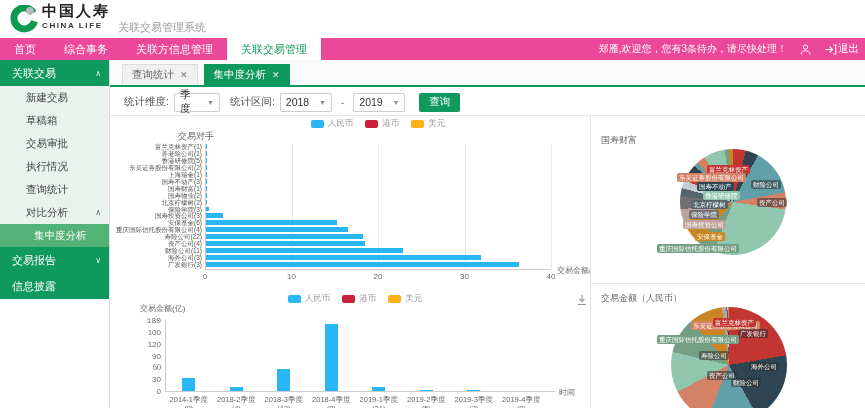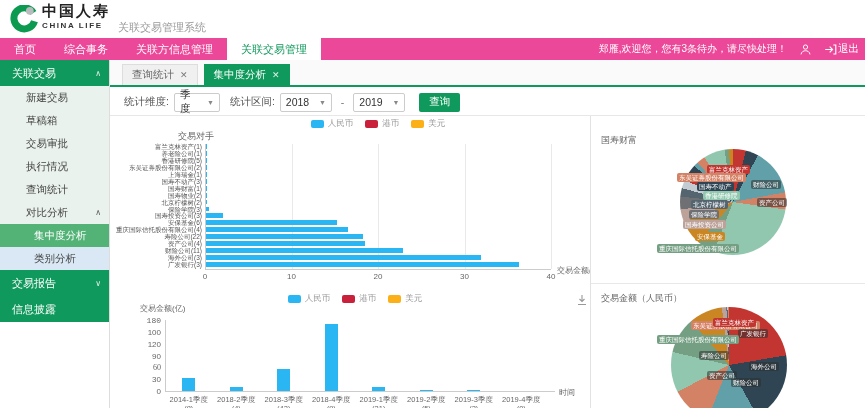--- a/index.html
+++ b/index.html
@@ -102,21 +102,20 @@
 
   <div class="sidebar">
       <div class="sb-group">关联交易<span class="caret">∧</span></div>
       <div class="sb-item">新建交易</div>
       <div class="sb-item">草稿箱</div>
       <div class="sb-item">交易审批</div>
       <div class="sb-item">执行情况</div>
       <div class="sb-item">查询统计</div>
       <div class="sb-item">对比分析<span class="caret">∧</span></div>
       <div class="sb-sub active">集中度分析</div>
-      <div class="sb-sub blue">类别分析</div>
       <div class="sb-group">交易报告<span class="caret">∨</span></div>
       <div class="sb-group">信息披露</div>
     </div>
 
   <div class="tabstrip">
       <div class="tab">
         <span>查询统计</span>
         <span class="x">✕</span>
       </div>
       <div class="tab active">

